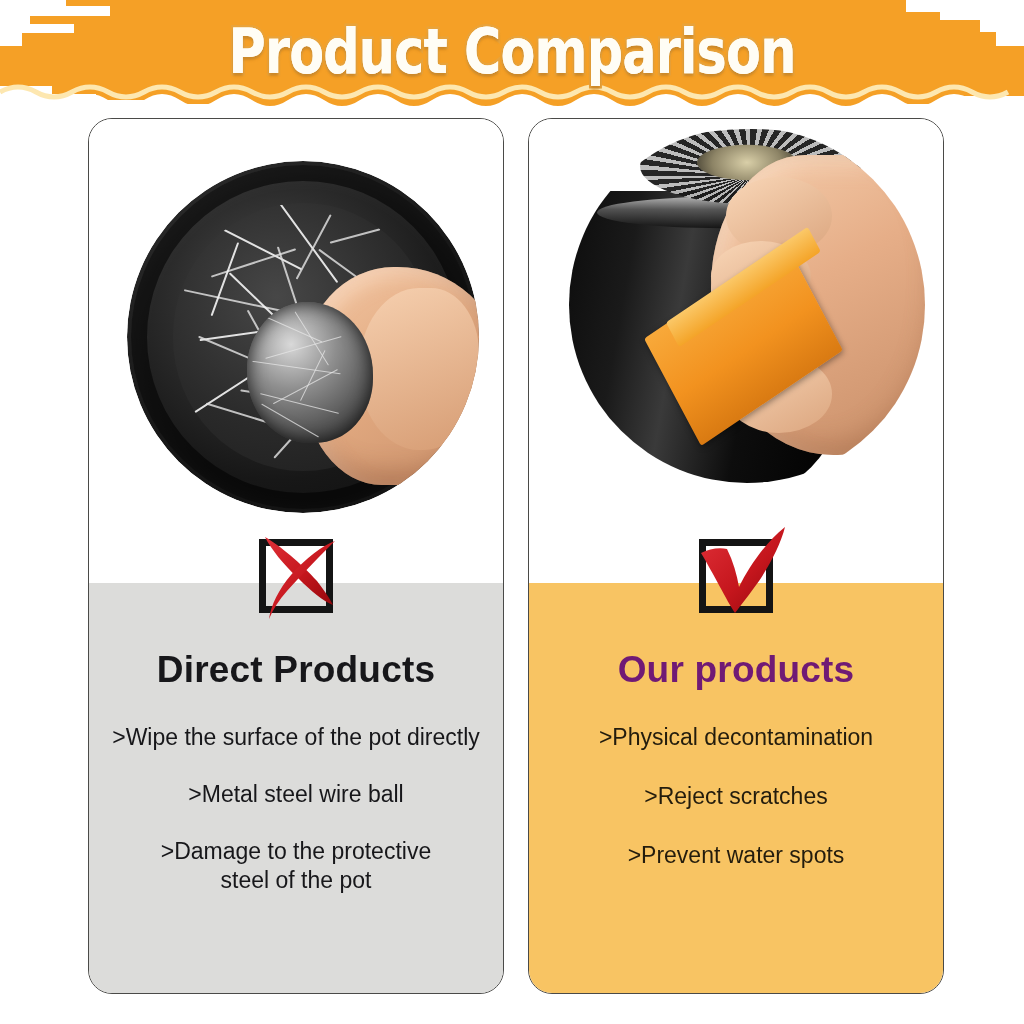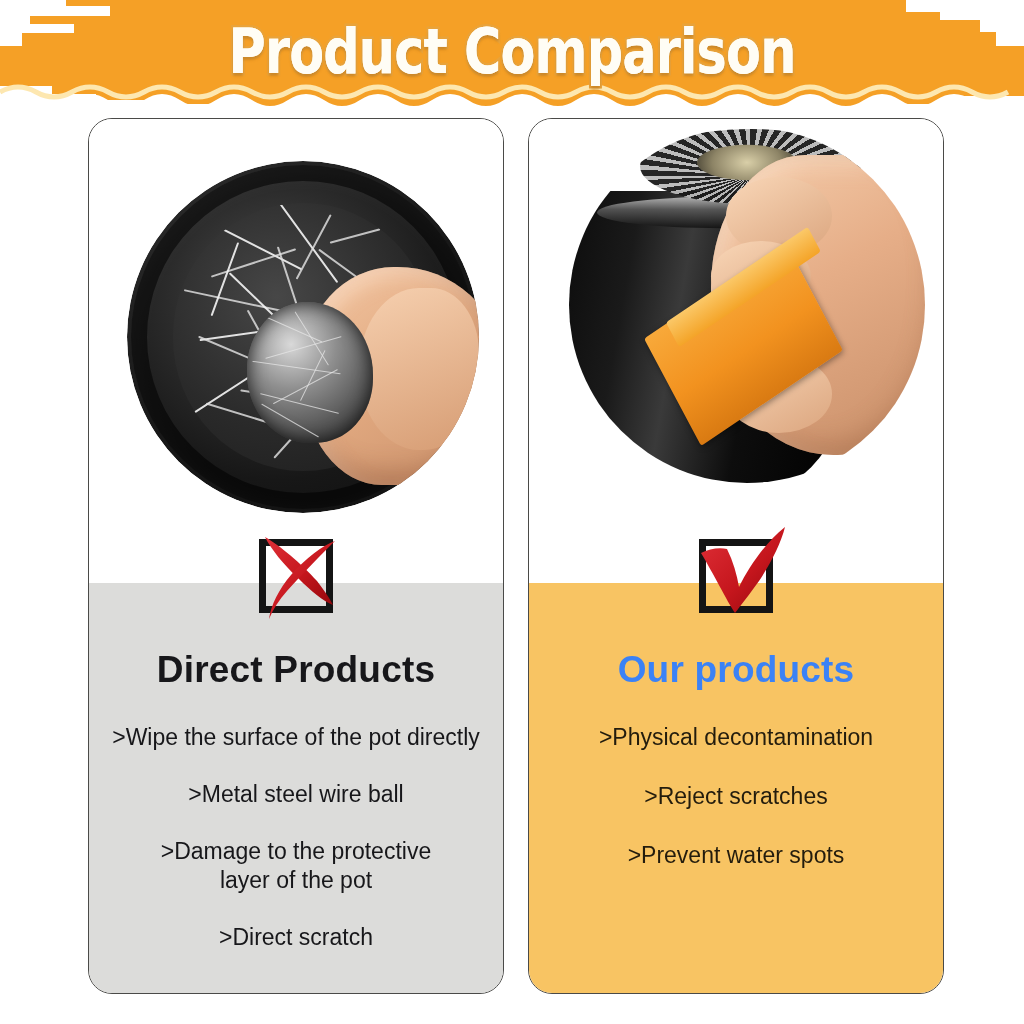--- a/index.html
+++ b/index.html
@@ -186,21 +186,21 @@
   .mark-glyph{ position:absolute; left:0; top:0; width:96px; height:92px; }
 
   
   .col-title{
     position:absolute; left:0; width:100%;
     top:530px;
     text-align:center;
     font-size:37px; font-weight:700; color:#17171a;
     letter-spacing:.2px;
   }
-  #panel-right .col-title{ color:#3b82f6; }
+  #panel-right .col-title{ color:#701a75; }
   .features{
     position:absolute; left:0; top:604px; width:100%;
     text-align:center;
   }
   .feature{
     font-size:23px; color:#17171a; line-height:29px;
     margin-bottom:28px; padding:0 10px;
   }
   #panel-right .feature{ color:#231c0d; margin-bottom:30px; }
   .feature .sub{ display:block; }
@@ -309,24 +309,21 @@
 
   <div class="features">
     <div class="feature">
       <span class="sub">&gt;Wipe the surface of the pot directly</span>
     </div>
     <div class="feature">
       <span class="sub">&gt;Metal steel wire ball</span>
     </div>
     <div class="feature">
       <span class="sub">&gt;Damage to the protective</span>
-      <span class="sub">layer of the pot</span>
-    </div>
-    <div class="feature">
-      <span class="sub">&gt;Direct scratch</span>
+      <span class="sub">steel of the pot</span>
     </div>
   </div>
 </div>
 
 <div class="panel" id="panel-right">
   <div class="panel-top"></div>
   <div class="panel-body"></div>
 
   <div class="photo" id="photo-right">
     <div class="pot-bg"></div>

